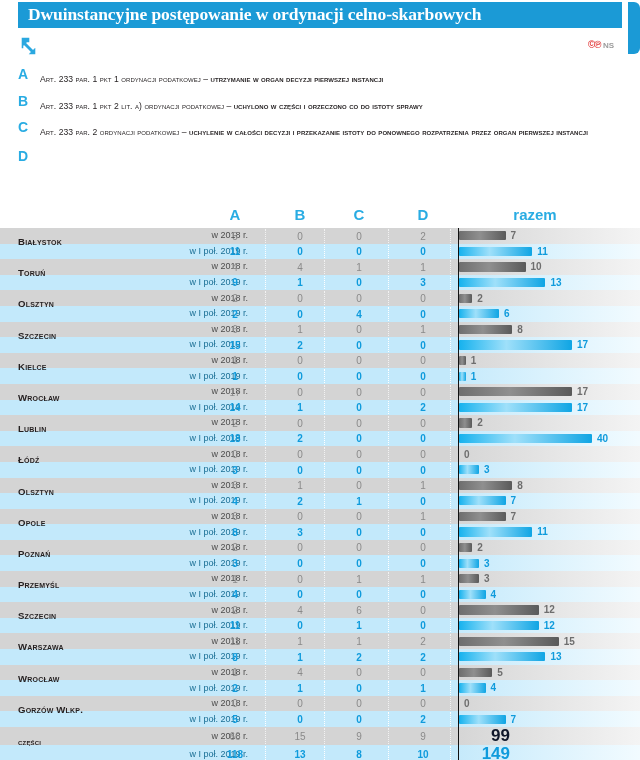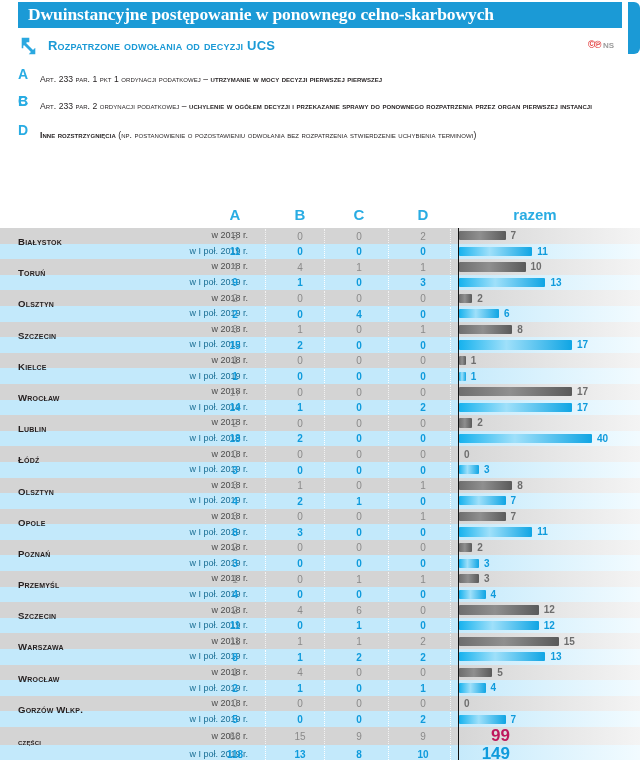--- a/index.html
+++ b/index.html
@@ -133,61 +133,60 @@
   .grp.totals .row{height:18px;}
   .grp.totals{height:36px;}
   .grp.totals .city{top:11px;}
   .grp.totals .period{top:4.5px;}
   .grp.totals .cell{top:3.5px;}
   .grp.totals .sep{height:16px;}
   .total-val{
     position:absolute;right:130px;top:0px;
     font-size:17px;font-weight:bold;line-height:1.05;
   }
-  .row.y2018 .total-val{color:#be185d;}
+  .row.y2018 .total-val{color:#0f172a;}
   .row.y2019 .total-val{color:#0f9bdc;}
 </style>
 </head>
 <body>
 
 <div class="header-wrap">
   <div class="header-bar">
-    <div class="header-title">Dwuinstancyjne postępowanie w ponownego celno-skarbowych</div>
+    <div class="header-title">Dwuinstancyjne postępowanie w ordynacji celno-skarbowych</div>
   </div>
   <div class="header-tab"></div>
 </div>
 
 <div class="subtitle-row">
   <span class="arrow-icon">
     <svg width="24" height="24" viewBox="0 0 24 24">
       <path d="M3 3 h9 v6 h-3 l6 6 l3 -3 v9 h-9 l3 -3 l-6 -6 v3 h-3 z" fill="#2aa8e0" stroke="#ffffff" stroke-width="1.4" stroke-linejoin="round"></path>
     </svg>
   </span>
-  <span class="subtitle-text">Rozpatrzone odwołania od decyzji UCS</span>
   <span class="cp-badge">
     <span class="cmark">©℗</span>
     <span>NS</span>
   </span>
 </div>
 
 <div class="legend">
   <div class="legend-item">
     <span class="legend-letter">A</span>
-    <span class="legend-text"><span class="plain">Art. 233 par. 1 pkt 1 ordynacji podatkowej – </span><b>utrzymanie w mocy decyzji pierwszej pierwszej</b></span>
+    <span class="legend-text"><span class="plain">Art. 233 par. 1 pkt 1 ordynacji podatkowej – </span><b>utrzymanie w organ decyzji pierwszej instancji</b></span>
   </div>
   <div class="legend-item">
     <span class="legend-letter">B</span>
+    <span class="legend-text"><span class="plain">Art. 233 par. 1 pkt 2 lit. a) ordynacji podatkowej – </span><b>uchylono w części i orzeczono co do istoty sprawy</b></span>
   </div>
   <div class="legend-item">
     <span class="legend-letter">C</span>
-    <span class="legend-text"><span class="plain">Art. 233 par. 2 ordynacji podatkowej – </span><b>uchylenie w ogółem decyzji i przekazanie sprawy do ponownego rozpatrzenia przez organ pierwszej instancji</b></span>
+    <span class="legend-text"><span class="plain">Art. 233 par. 2 ordynacji podatkowej – </span><b>uchylenie w całości decyzji i przekazanie istoty do ponownego rozpatrzenia przez organ pierwszej instancji</b></span>
   </div>
   <div class="legend-item" style="margin-top:11px;">
     <span class="legend-letter">D</span>
-    <span class="legend-text"><b>Inne rozstrzygnięcia</b><span class="plain"> (np. postanowienie o pozostawieniu odwołania bez rozpatrzenia stwierdzenie uchybienia terminowi)</span></span>
   </div>
 </div>
 
 <div class="col-headers">
   <div class="col-h" style="left:212px;width:46px;">A</div>
   <div class="col-h" style="left:277px;width:46px;">B</div>
   <div class="col-h" style="left:336px;width:46px;">C</div>
   <div class="col-h" style="left:400px;width:46px;">D</div>
   <div class="col-h razem" style="left:490px;width:90px;">razem</div>
 </div>

